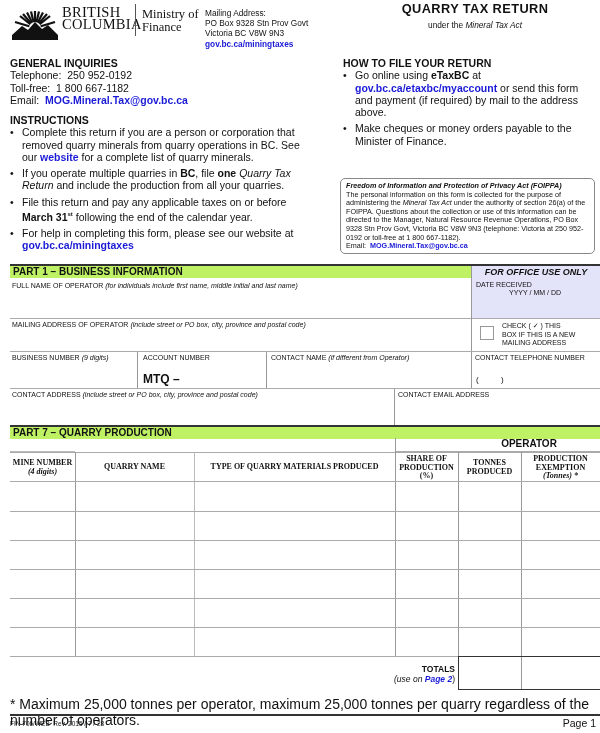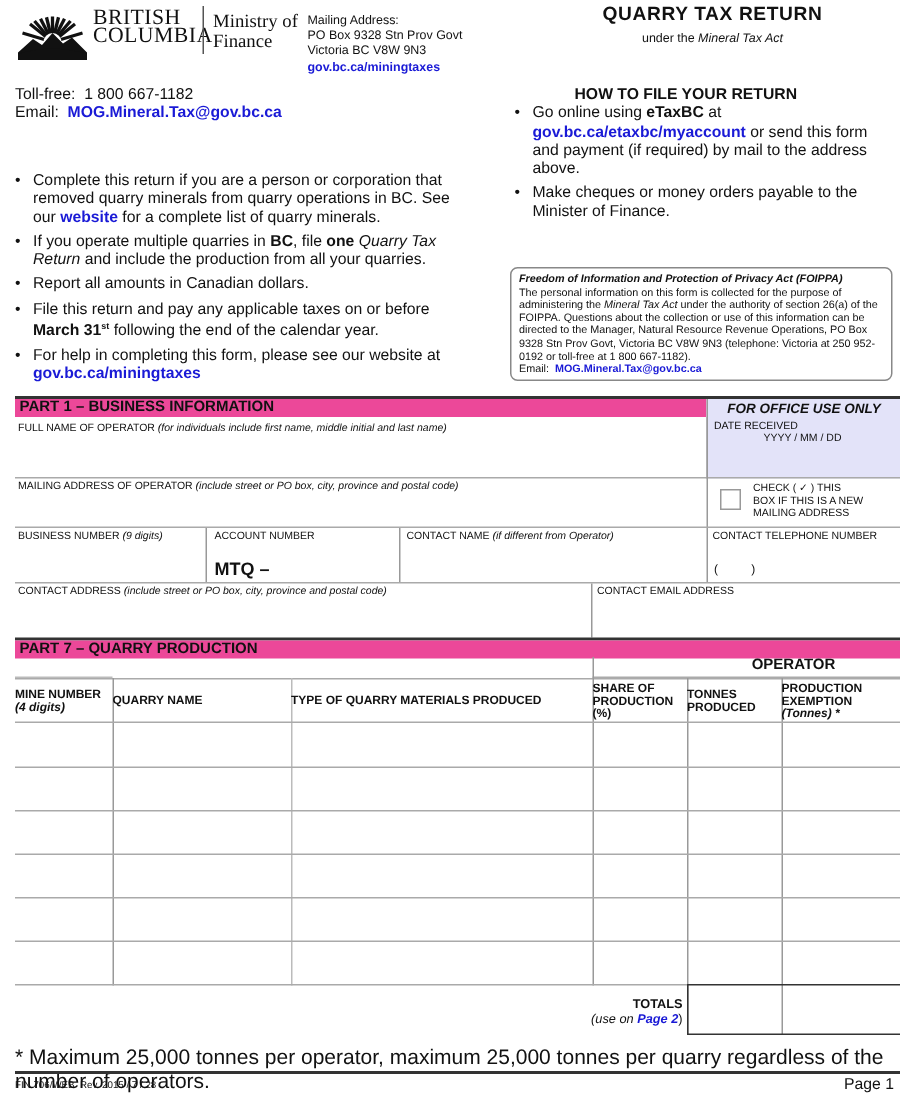--- a/index.html
+++ b/index.html
@@ -14,37 +14,37 @@
   .title { left: 350px; top: 1px; width: 250px; text-align: center; font-weight: bold; font-size: 12.8px; letter-spacing: 0.4px; }
   .subtitle { left: 350px; top: 20px; width: 250px; text-align: center; font-size: 8.3px; }
   .gi { left: 10px; top: 57px; font-size: 10.5px; line-height: 12.3px; }
   .gi .h { font-weight: bold; }
   .instr { left: 10px; top: 114px; width: 290px; font-size: 10.5px; line-height: 12.3px; }
   .instr .h { font-weight: bold; margin-bottom: 0px; }
   .instr ul, .howto ul { list-style: none; }
   .instr li, .howto li { position: relative; padding-left: 12px; margin-bottom: 4px; }
   .instr li::before, .howto li::before { content: "•"; position: absolute; left: 0; top: 0; }
   .howto { left: 343px; top: 57px; width: 255px; font-size: 10.5px; line-height: 12.3px; }
-  .howto .h { font-weight: bold; margin-left: 40px; }
+  .howto .h { font-weight: bold; }
   .foippa { left: 340px; top: 178px; width: 255px; height: 76px; border: 1px solid #888; border-radius: 5px; padding: 3px 5px; font-size: 7.2px; line-height: 8.6px; }
   .foippa .h { font-weight: bold; font-style: italic; }
   .section-bar { left: 10px; width: 590px; height: 2px; background: #333; }
-  .part-head { left: 10px; width: 590px; height: 12px; background: #ec4899; font-weight: bold; font-size: 10px; padding-left: 3px; line-height: 12px; }
+  .part-head { left: 10px; width: 590px; height: 12px; background: #bef264; font-weight: bold; font-size: 10px; padding-left: 3px; line-height: 12px; }
   .office-head { left: 471px; top: 266px; width: 129px; height: 12px; background: #e3e3f9; font-weight: bold; font-style: italic; font-size: 9px; text-align: center; line-height: 12px; border-left: 1px solid #999; }
   .office-box { left: 471px; top: 278px; width: 129px; height: 41px; background: #e3e3f9; border-left: 1px solid #999; padding: 3px 4px; font-size: 7px; line-height: 8px; }
   .office-box .sub { padding-left: 33px; }
   .hline { height: 1px; background: #aaa; }
   .vline { width: 1px; background: #999; }
   .lbl { font-size: 7px; line-height: 8px; text-transform: uppercase; }
   .lbl i { text-transform: none; }
   .checkbox { left: 480px; top: 326px; width: 14px; height: 14px; border: 1px solid #999; background: #fff; }
   .check-lbl { left: 502px; top: 322px; font-size: 7px; line-height: 8.6px; }
   .mtq { left: 143px; top: 372px; font-weight: bold; font-size: 12px; }
   .phone-paren { left: 476px; top: 375px; font-size: 8px; }
-  .th { font-weight: bold; font-size: 8px; line-height: 8.5px; }
+  .th { font-weight: bold; font-size: 8px; text-align: center; line-height: 8.5px; font-family: Liberation Serif, serif; }
   .th i { font-weight: bold; }
   .operator { left: 458px; top: 438px; width: 142px; text-align: center; font-weight: bold; font-size: 10px; }
   .totals { left: 380px; top: 664px; width: 75px; text-align: right; font-size: 8.5px; line-height: 10px; }
   .totals .t { font-weight: bold; }
   .footnote { left: 10px; top: 696px; font-size: 14px; }
   .footer-bar { left: 10px; top: 714px; width: 590px; height: 1.5px; background: #333; }
   .formno { left: 10px; top: 720px; font-size: 6.5px; }
   .pageno { right: 4px; top: 717px; font-size: 10.5px; }
 </style>
 </head>
@@ -85,29 +85,31 @@
   <div>PO Box 9328 Stn Prov Govt</div>
   <div>Victoria BC  V8W 9N3</div>
   <a class="link">gov.bc.ca/miningtaxes</a>
 </div>
 <div class="abs title">QUARRY  TAX  RETURN</div>
 <div class="abs subtitle">
   <span>under the </span><i>Mineral Tax Act</i>
 </div>
 
 <div class="abs gi">
+  <div class="h">GENERAL INQUIRIES</div>
+  <div><span>Telephone:</span>&nbsp; <span>250 952-0192</span></div>
   <div><span>Toll-free:</span>&nbsp; <span>1 800 667-1182</span></div>
   <div><span>Email:</span>&nbsp; <a class="link">MOG.Mineral.Tax@gov.bc.ca</a></div>
 </div>
 
 <div class="abs instr">
+  <div class="h">INSTRUCTIONS</div>
   <ul>
     <li><span>Complete this return if you are a person or corporation that removed quarry minerals from quarry operations in BC.  See our </span><a class="link">website</a><span> for a complete list of quarry minerals.</span></li>
     <li><span>If you operate multiple quarries in </span><b>BC</b><span>, file </span><b>one</b><span> </span><i>Quarry Tax Return</i><span> and include the production from all your quarries.</span></li>
-    <li>Report all amounts in Canadian dollars.</li>
     <li><span>File this return and pay any applicable taxes on or before </span><b>March 31</b><sup style="font-size:6px;font-weight:bold">st</sup><span> following the end of the calendar year.</span></li>
     <li><span>For help in completing this form, please see our website at </span><a class="link">gov.bc.ca/miningtaxes</a></li>
   </ul>
 </div>
 
 <div class="abs howto">
   <div class="h">HOW TO FILE YOUR RETURN</div>
   <ul>
     <li><span>Go online using </span><b>eTaxBC</b><span> at </span><a class="link">gov.bc.ca/etaxbc/myaccount</a><span> or send this form and payment (if required) by mail to the address above.</span></li>
     <li>Make cheques or money orders payable to the Minister of Finance.</li>

